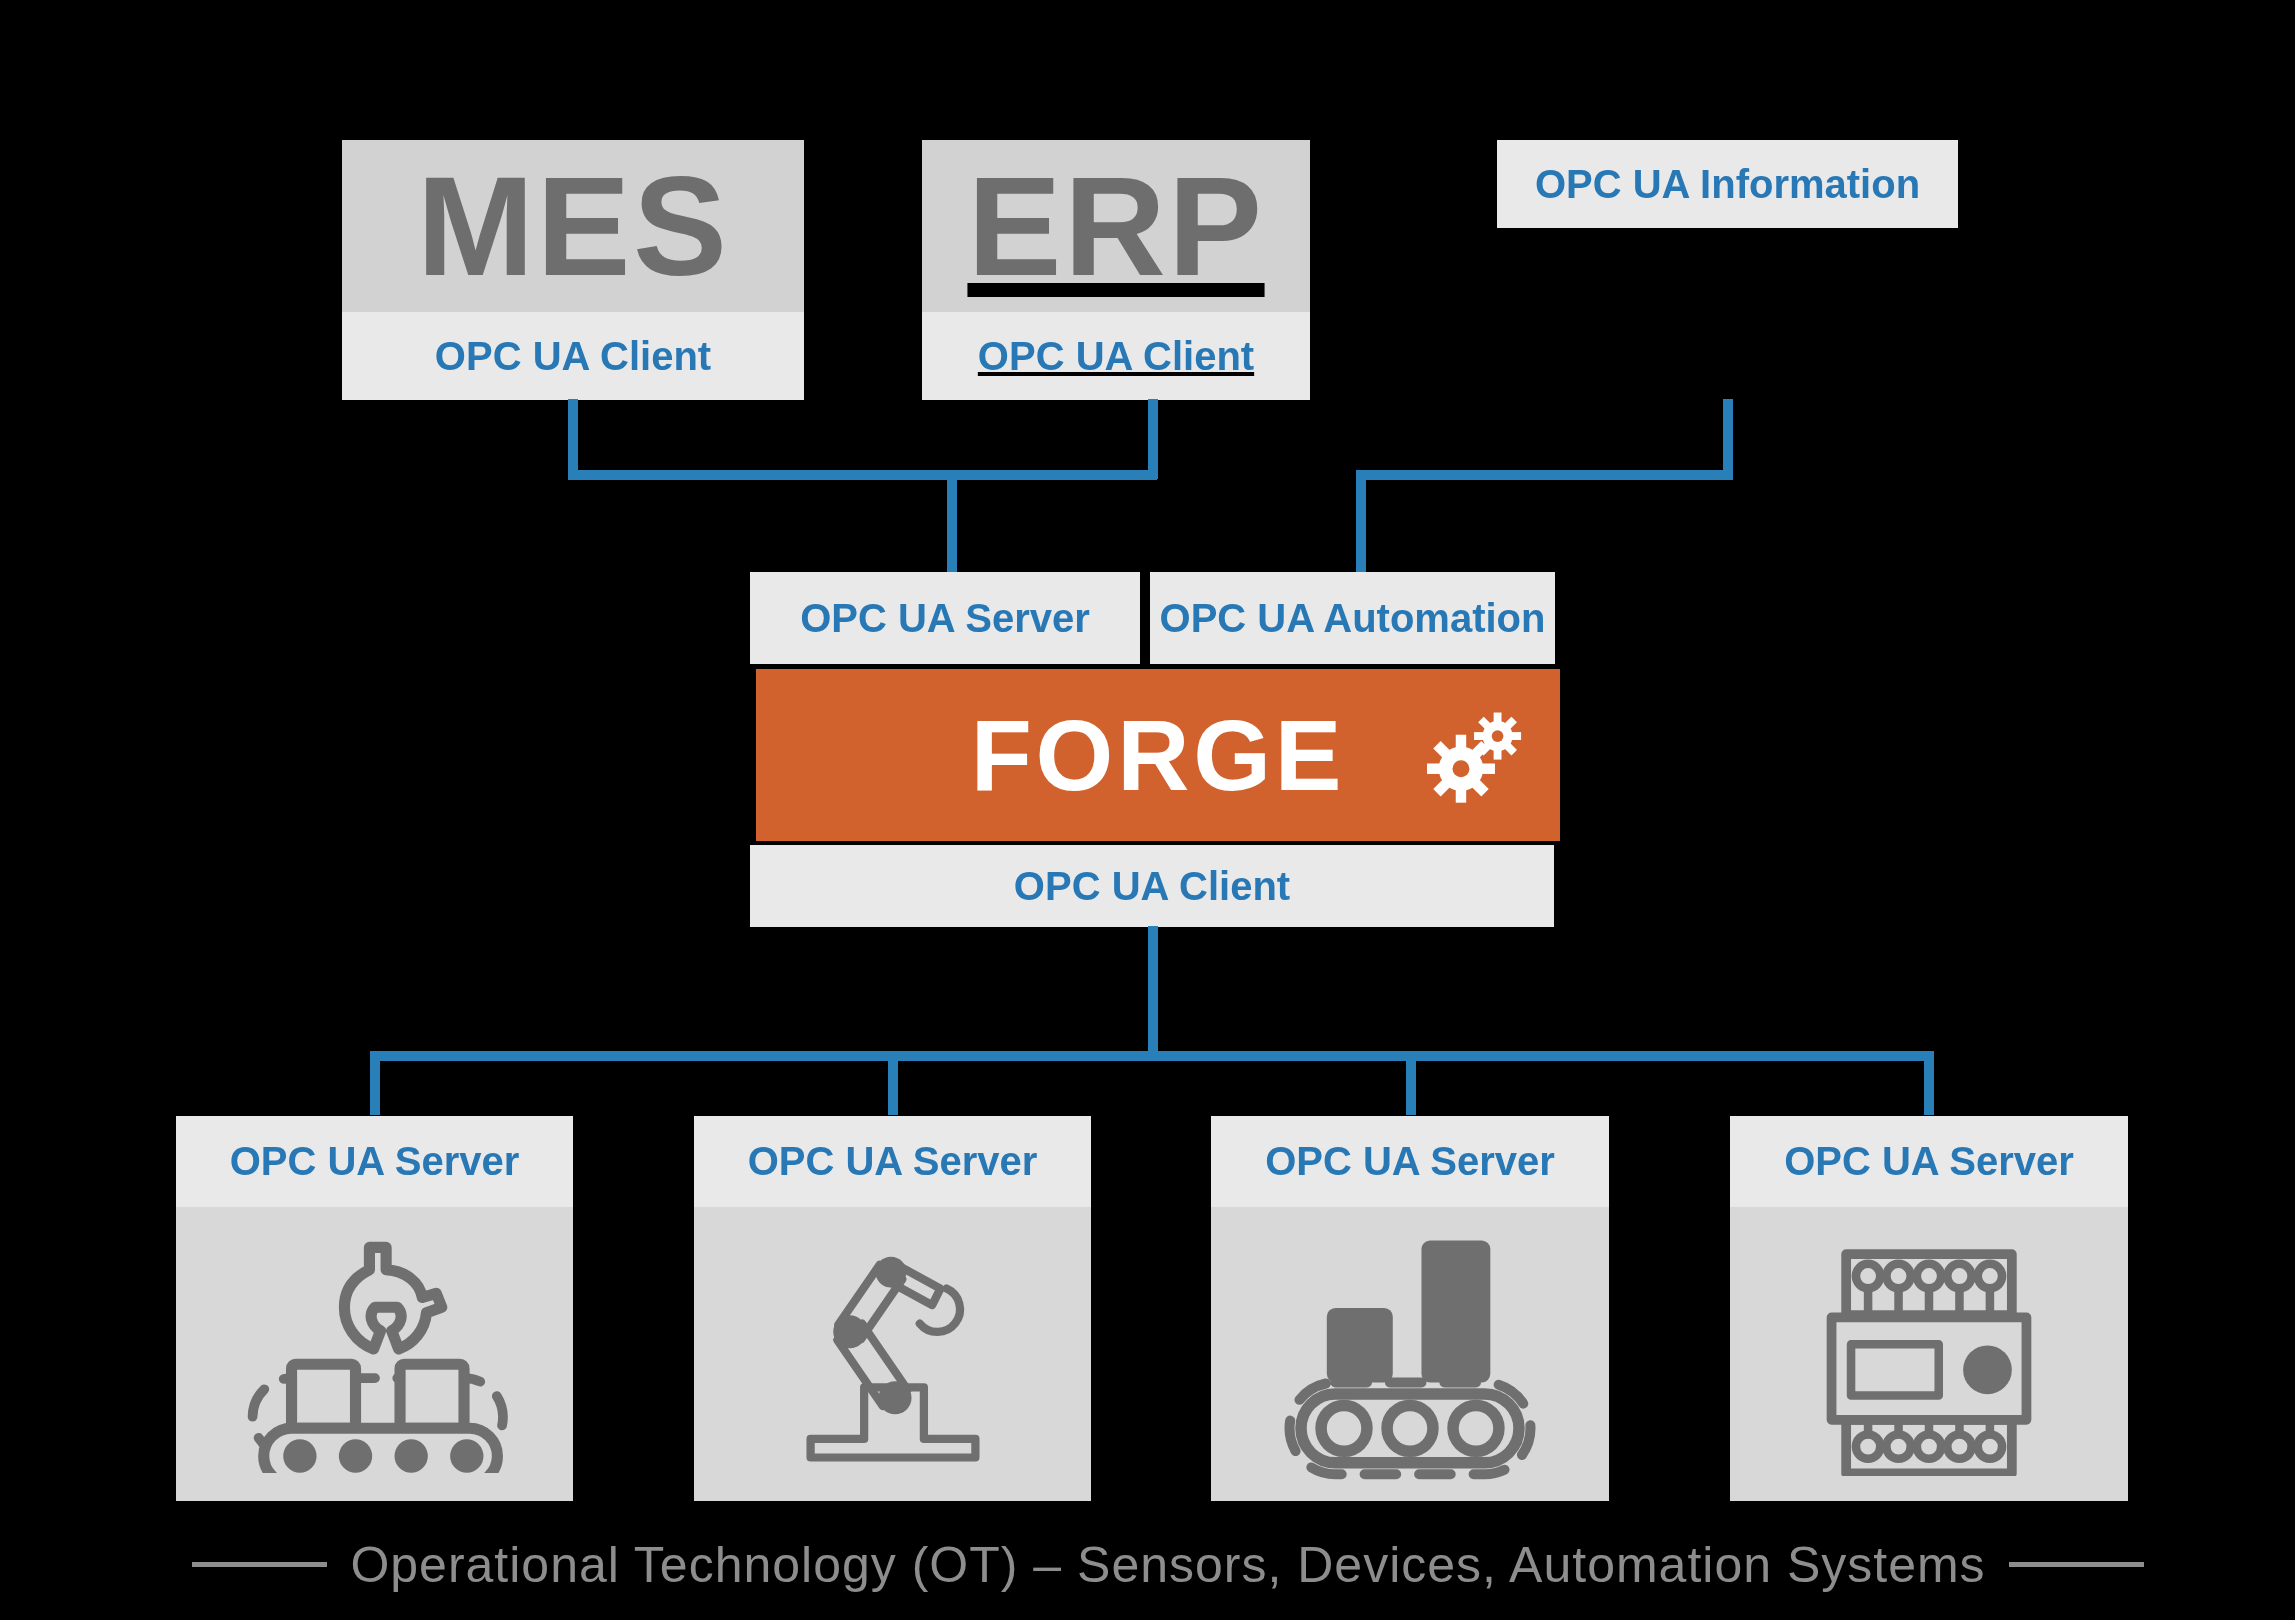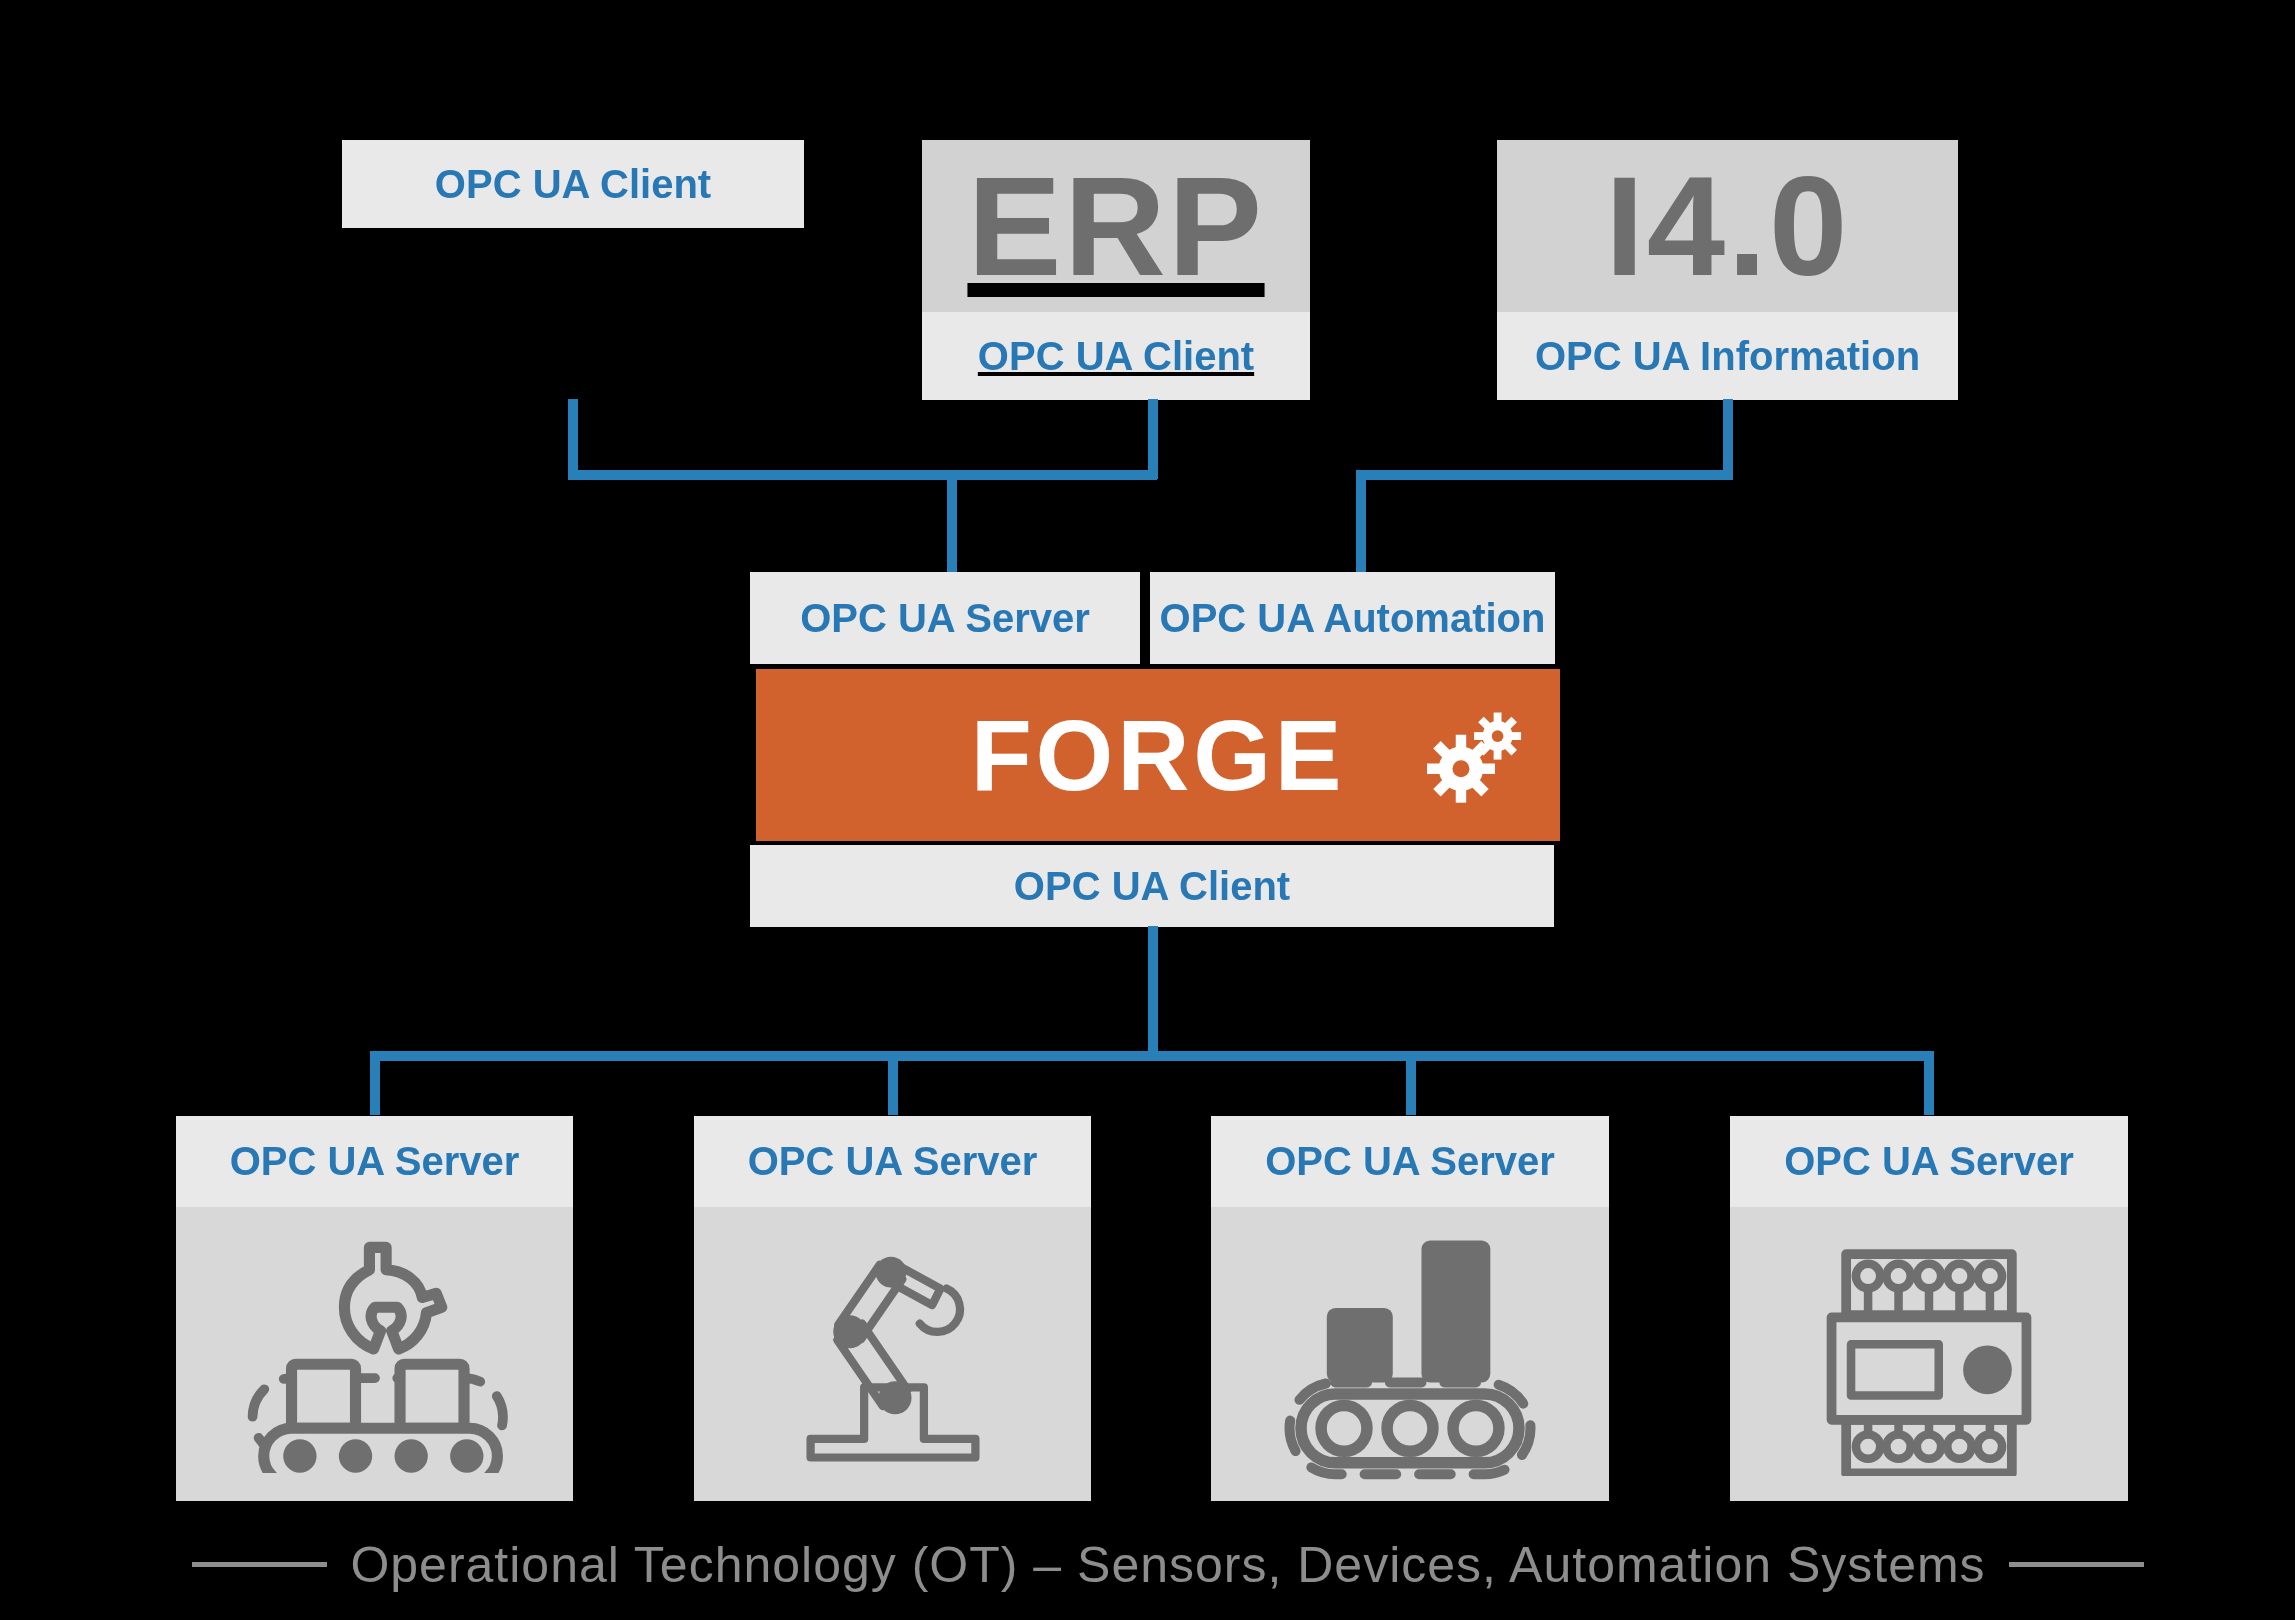--- a/index.html
+++ b/index.html
@@ -52,28 +52,28 @@
   .gear-body{fill:#ffffff;}
   .gear-hole{fill:var(--orange,#d2622d);}
 </style>
 </head>
 <body>
 
 <div class="canvas">
 
 
   <div class="sys-box" style="left:342px;width:462px;">
+    <div class="sys-main">MES</div>
     <div class="role-strip">OPC UA Client</div>
   </div>
   <div class="sys-box" style="left:922px;width:388px;text-decoration:underline;">
     <div class="sys-main">ERP</div>
     <div class="role-strip">OPC UA Client</div>
   </div>
   <div class="sys-box" style="left:1497px;width:461px;">
-    <div class="sys-main">I4.0</div>
     <div class="role-strip">OPC UA Information</div>
   </div>
 
   <div class="line" style="left:568px;top:399px;width:9.6px;height:80px;"></div>
   <div class="line" style="left:1148px;top:399px;width:9.6px;height:80px;"></div>
   <div class="line" style="left:568px;top:470px;width:589px;height:9.6px;"></div>
   <div class="line" style="left:947px;top:479px;width:9.6px;height:93px;"></div>
   <div class="line" style="left:1723px;top:399px;width:9.6px;height:80px;"></div>
   <div class="line" style="left:1356px;top:470px;width:377px;height:9.6px;"></div>
   <div class="line" style="left:1356px;top:479px;width:9.6px;height:93px;"></div>

